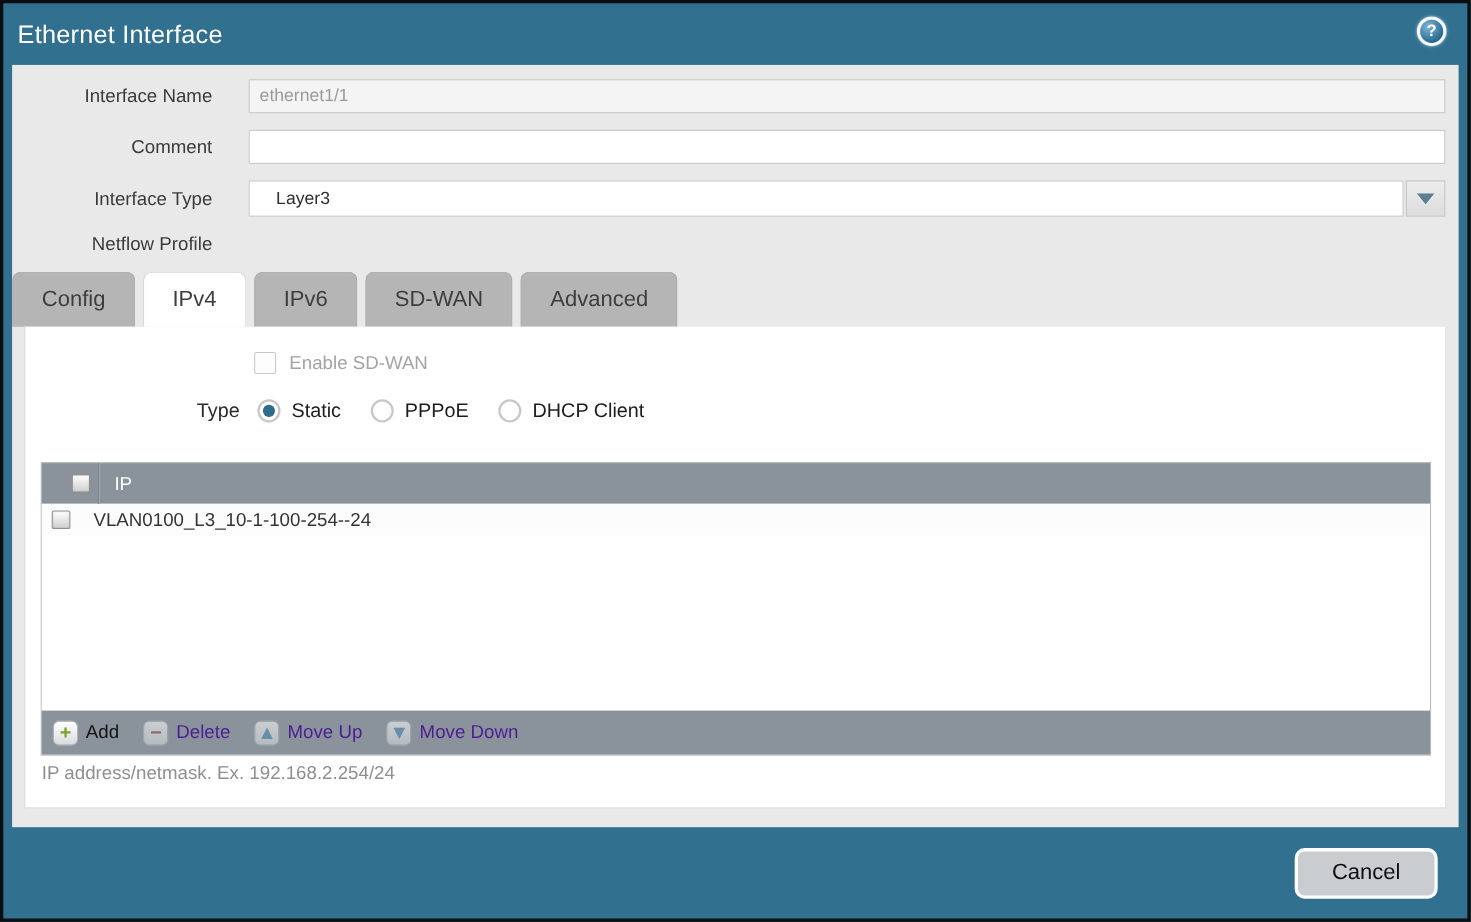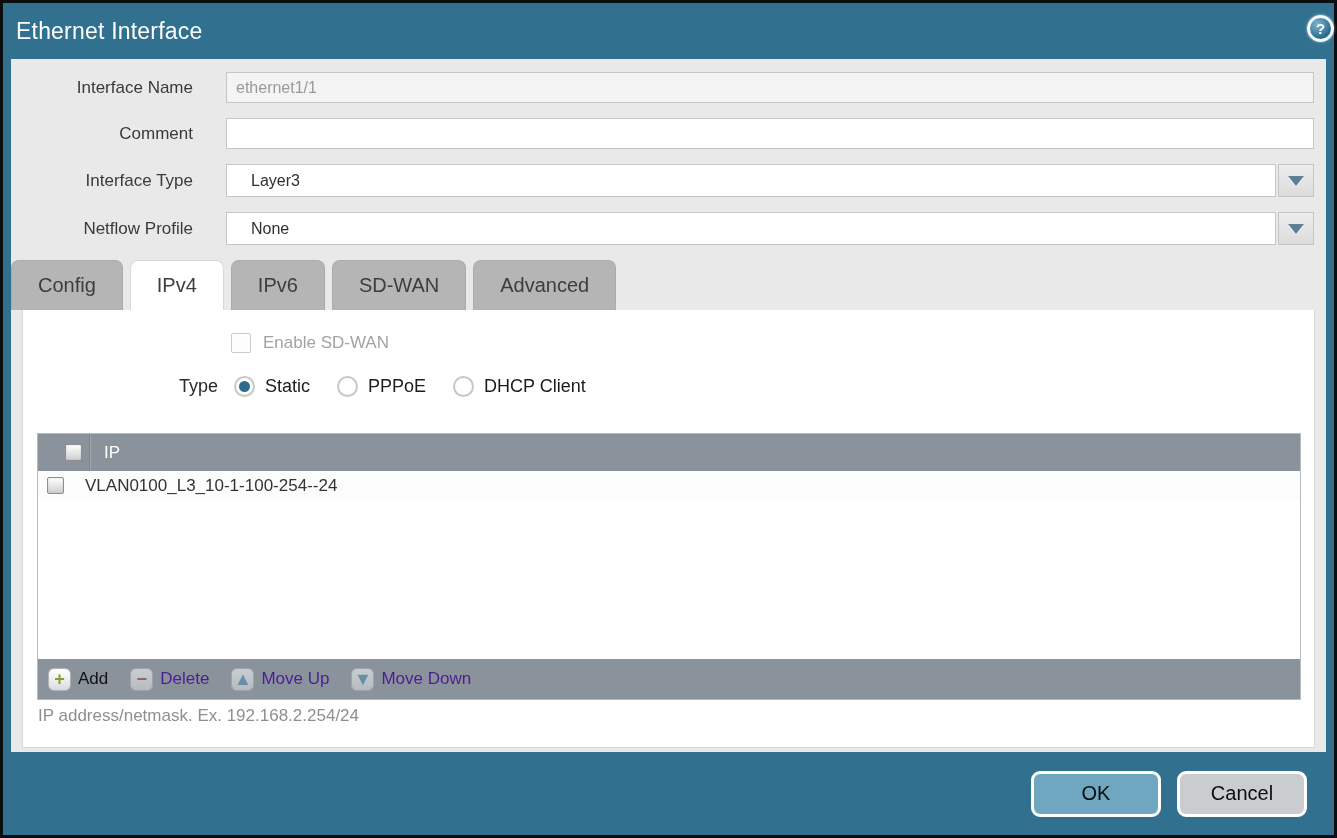--- a/index.html
+++ b/index.html
@@ -12,21 +12,21 @@
     position: absolute; inset: 0;
     width: 1337px; height: 838px;
     background: #31708f;
     border: 3px solid #0b0e10;
     display: flex; flex-direction: column;
   }
   
   .titlebar {
     height: 56px; flex: 0 0 56px;
     display: flex; align-items: center; justify-content: space-between;
-    padding: 0 0 0 13px;
+    padding: 0 19px 0 13px;
   }
   .titlebar .title {
     color: #ffffff; font-size: 23px; letter-spacing: 0.2px;
     font-stretch: condensed;
   }
   .help-icon {
     width: 27px; height: 27px; border-radius: 50%;
     border: 3px solid #f2f8fb;
     background: radial-gradient(circle at 35% 30%, #7db6d2, #2a6a90 70%);
     color: #ffffff; font-size: 15px; font-weight: bold;
@@ -221,26 +221,20 @@
       <div class="input-wrap">
         <input class="txt" value="Layer3" style="">
         <span class="dd-btn">
           <span class="dd-arrow"></span>
         </span>
       </div>
     </div>
 
     <div class="form-row combo-row">
       <span class="flabel">Netflow Profile</span>
-      <div class="input-wrap">
-        <input class="txt" value="None" style="">
-        <span class="dd-btn">
-          <span class="dd-arrow"></span>
-        </span>
-      </div>
     </div>
 
     <div class="tabs">
       <div class="tab">Config</div>
       <div class="tab active">IPv4</div>
       <div class="tab">IPv6</div>
       <div class="tab">SD-WAN</div>
       <div class="tab">Advanced</div>
     </div>
 
@@ -307,17 +301,16 @@
           </span>
         </div>
       </div>
 
       <div class="hint">IP address/netmask. Ex. 192.168.2.254/24</div>
 
     </div>
   </div>
 
   <div class="footerbar">
-    <button class="fbtn ok">OK</button>
     <button class="fbtn cancel">Cancel</button>
   </div>
 
 </div>
 
 </body></html>

